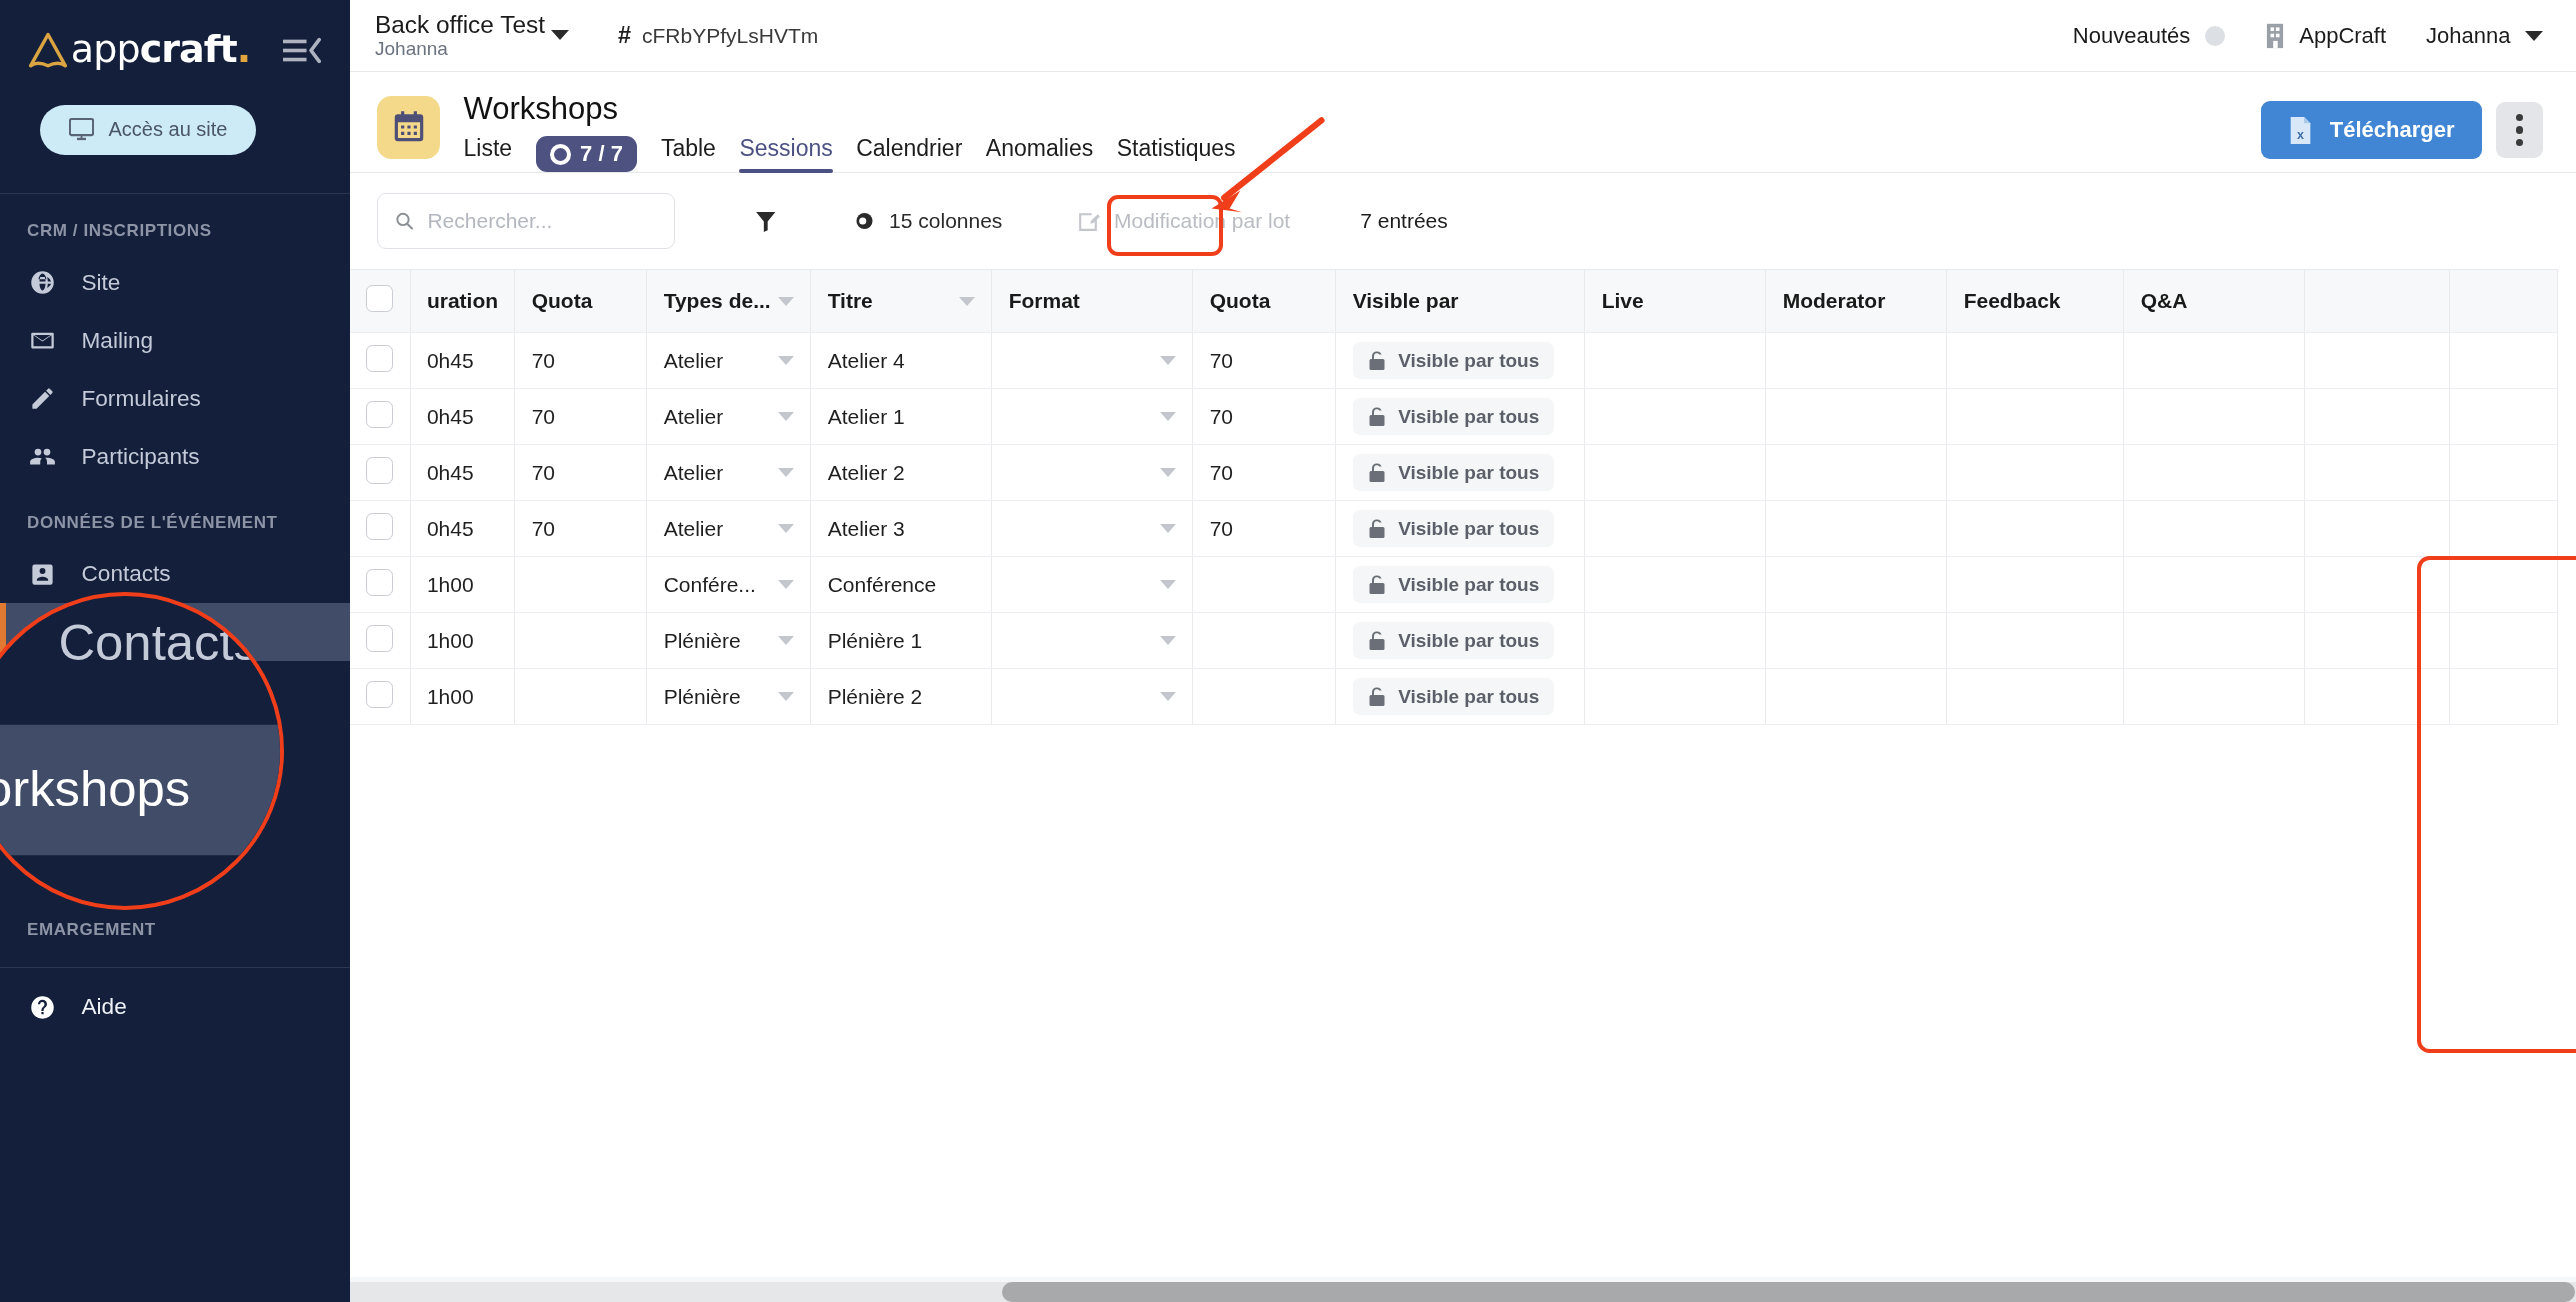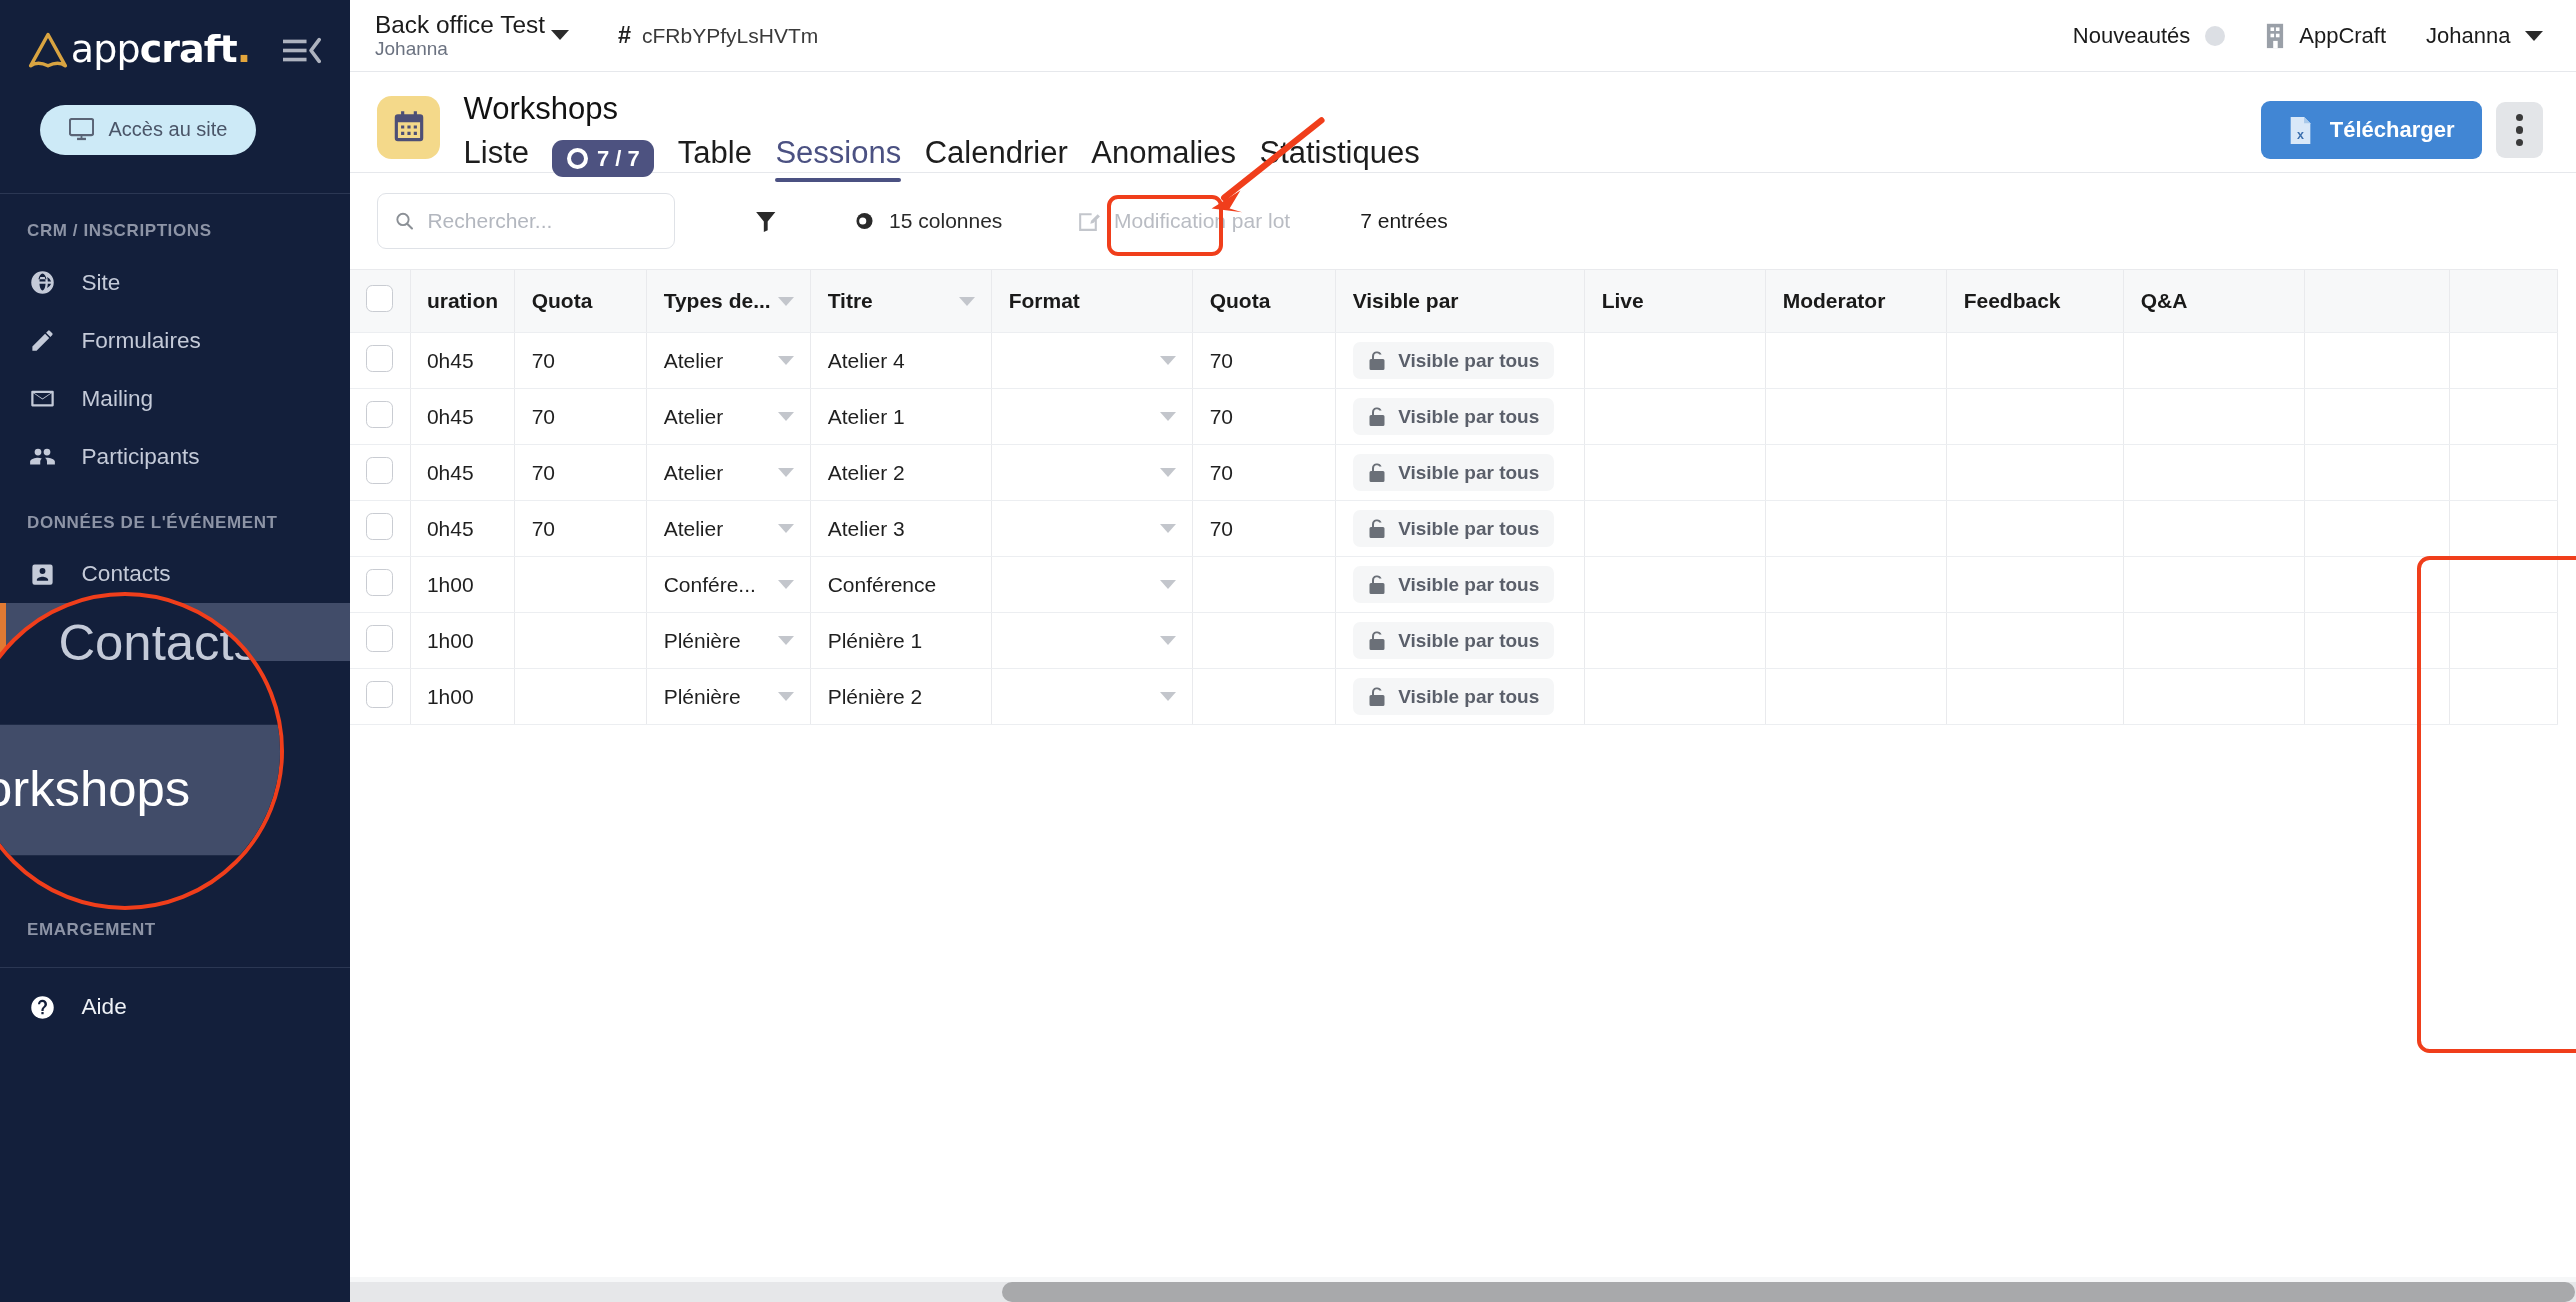--- a/index.html
+++ b/index.html
@@ -99,21 +99,21 @@
   }
   .page-icon {
     width: 63px; height: 63px; border-radius: 14.5px; background: #f4d98a;
     display: flex; align-items: center; justify-content: center; flex: 0 0 63px;
     margin-top: 3.6px;
   }
   .page-icon svg { width: 38px; height: 38px; fill: #4d4f76; }
   .pagehead-text { margin-left: 23.5px; }
   .page-title { font-size: 31px; color: #111; font-weight: 400; line-height: 1.1; }
   .tabs { display: flex; align-items: center; gap: 23.5px; margin-top: 9px; }
-  .tab { font-size: 31px; color: #1d1d1d; cursor: pointer; padding-bottom: 11px; position: relative; white-space: nowrap; }
+  .tab { font-size: 23px; color: #1d1d1d; cursor: pointer; padding-bottom: 11px; position: relative; white-space: nowrap; }
   .tab.active { color: #4b5182; font-weight: 400; }
   .tab.active:after { content: ""; position: absolute; left: 0; right: 0; bottom: 0; height: 4.5px; background: #4b5182; border-radius: 2.7px; }
   .badge-count {
     background: #4d5280; color: #fff; border-radius: 11px;
     padding: 5.4px 14.5px; font-size: 22px; font-weight: 700;
     display: inline-flex; align-items: center; gap: 9px;
   }
   .badge-dot { width: 21px; height: 21px; border-radius: 50%; border: 4.5px solid #fff; background: #4d5280; box-sizing: border-box;}
   .ph-actions { margin-left: auto; display: flex; align-items: center; gap: 14.5px; margin-top: 9px;}
   .btn-dl {
@@ -237,33 +237,33 @@
         <svg viewBox="0 0 24 24">
             <path d="M12 2a10 10 0 100 20 10 10 0 000-20zm0 2c1.6 0 3 2.2 3.6 5H8.4C9 6.2 10.4 4 12 4zM4.3 11h3c.05-1.4.25-2.7.6-3.9A8 8 0 004.3 11zm0 2a8 8 0 003.6 3.9c-.35-1.2-.55-2.5-.6-3.9h-3zm5 0h5.4c-.06 1.5-.3 2.8-.7 3.9-.6 1.4-1.3 2.1-2 2.1s-1.4-.7-2-2.1c-.4-1.1-.64-2.4-.7-3.9zm0-2c.06-1.5.3-2.8.7-3.9h4c.4 1.1.64 2.4.7 3.9H9.3zm7.4 2h3a8 8 0 01-3.6 3.9c.35-1.2.55-2.5.6-3.9zm0-2c-.05-1.4-.25-2.7-.6-3.9a8 8 0 013.6 3.9h-3z"></path>
           </svg>
       </span>
       <span>Site</span>
     </div>
 
     <div class="sb-item">
       <span class="sb-ico">
         <svg viewBox="0 0 24 24">
+            <path d="M3 5h18a1 1 0 011 1v12a1 1 0 01-1 1H3a1 1 0 01-1-1V6a1 1 0 011-1zm1 2.4V17h16V7.4l-8 5.4-8-5.4zM19.3 7H4.7l7.3 4.9L19.3 7z"></path>
+          </svg>
+      </span>
+      <span>Mailing</span>
+    </div>
+
+    <div class="sb-item">
+      <span class="sb-ico">
+        <svg viewBox="0 0 24 24">
             <path d="M3 17.3V21h3.7L18 9.7l-3.7-3.7L3 17.3zM20.7 7a1 1 0 000-1.4l-2.3-2.3a1 1 0 00-1.4 0l-1.8 1.8L19 8.8 20.7 7z"></path>
           </svg>
       </span>
       <span>Formulaires</span>
-    </div>
-
-    <div class="sb-item">
-      <span class="sb-ico">
-        <svg viewBox="0 0 24 24">
-            <path d="M3 5h18a1 1 0 011 1v12a1 1 0 01-1 1H3a1 1 0 01-1-1V6a1 1 0 011-1zm1 2.4V17h16V7.4l-8 5.4-8-5.4zM19.3 7H4.7l7.3 4.9L19.3 7z"></path>
-          </svg>
-      </span>
-      <span>Mailing</span>
     </div>
 
     <div class="sb-item">
       <span class="sb-ico">
         <svg viewBox="0 0 24 24">
             <path d="M16 11a3 3 0 100-6 3 3 0 000 6zm-8 0a3 3 0 100-6 3 3 0 000 6zm0 2c-2.3 0-7 1.2-7 3.5V19h9v-2.5c0-.9.5-1.9 1.4-2.7A12 12 0 008 13zm8 0c-.5 0-1.1 0-1.8.1 1 .8 1.8 1.9 1.8 3.4V19h7v-2.5c0-2.3-4.7-3.5-7-3.5z"></path>
           </svg>
       </span>
       <span>Participants</span>
     </div>

